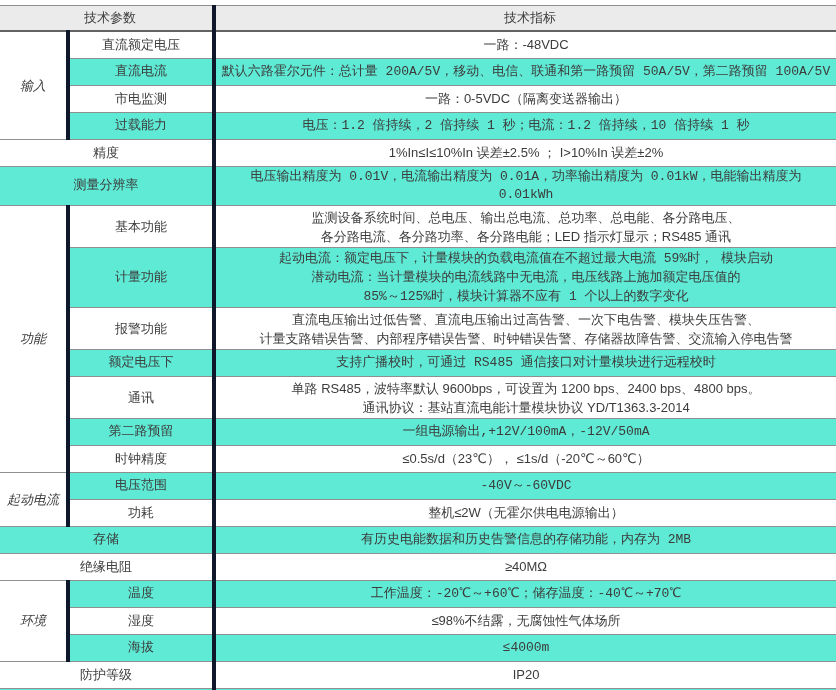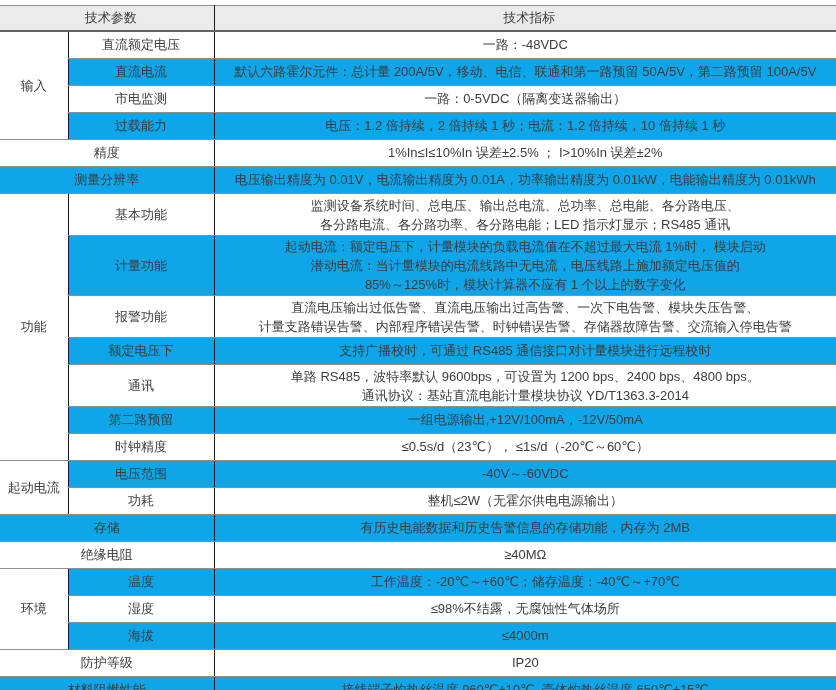--- a/index.html
+++ b/index.html
@@ -25,23 +25,23 @@
     text-align: center;
     vertical-align: middle;
     padding: 1px 4px;
     line-height: 18px;
     overflow: hidden;
   }
   tr.hh td { height: 22px; padding-left: 12px; }
   tr.h1 td { height: 24px; text-align: center; }
   tr.h2 td { height: 39px; }
   tr.h3 td { height: 57px; }
-  td.sub, td.val { border-left: 1px solid #0f172a; }
-  tr.alt > td:not(.group) { background: #0ea5e9; }
-  td.group { background: #ffffff; }
+  td.sub, td.val { border-left: 4px solid #0f172a; }
+  tr.alt > td:not(.group) { background: #5eead4; font-family: Liberation Mono, monospace; }
+  td.group { background: #ffffff; font-style: italic; }
   tr.header td { background: #ebebeb; border-bottom: 2px solid #636363; font-weight: 400; }
   .vline { line-height: 19px; }
 </style>
 </head>
 <body>
 
 <div class="page">
 <table class="spec">
   <colgroup>
         <col class="c1">
@@ -86,21 +86,21 @@
     <td class="group" rowspan="7">功能</td>
     <td class="sub">基本功能</td>
     <td class="val">
       <div class="vline">监测设备系统时间、总电压、输出总电流、总功率、总电能、各分路电压、</div>
       <div class="vline">各分路电流、各分路功率、各分路电能；LED 指示灯显示；RS485 通讯</div>
     </td>
   </tr>
   <tr class="h3 alt">
     <td class="sub">计量功能</td>
     <td class="val">
-      <div class="vline">起动电流：额定电压下，计量模块的负载电流值在不超过最大电流 1%时， 模块启动</div>
+      <div class="vline">起动电流：额定电压下，计量模块的负载电流值在不超过最大电流 59%时， 模块启动</div>
       <div class="vline">潜动电流：当计量模块的电流线路中无电流，电压线路上施加额定电压值的</div>
       <div class="vline">85%～125%时，模块计算器不应有 1 个以上的数字变化</div>
     </td>
   </tr>
   <tr class="h2">
     <td class="sub">报警功能</td>
     <td class="val">
       <div class="vline">直流电压输出过低告警、直流电压输出过高告警、一次下电告警、模块失压告警、</div>
       <div class="vline">计量支路错误告警、内部程序错误告警、时钟错误告警、存储器故障告警、交流输入停电告警</div>
     </td>

